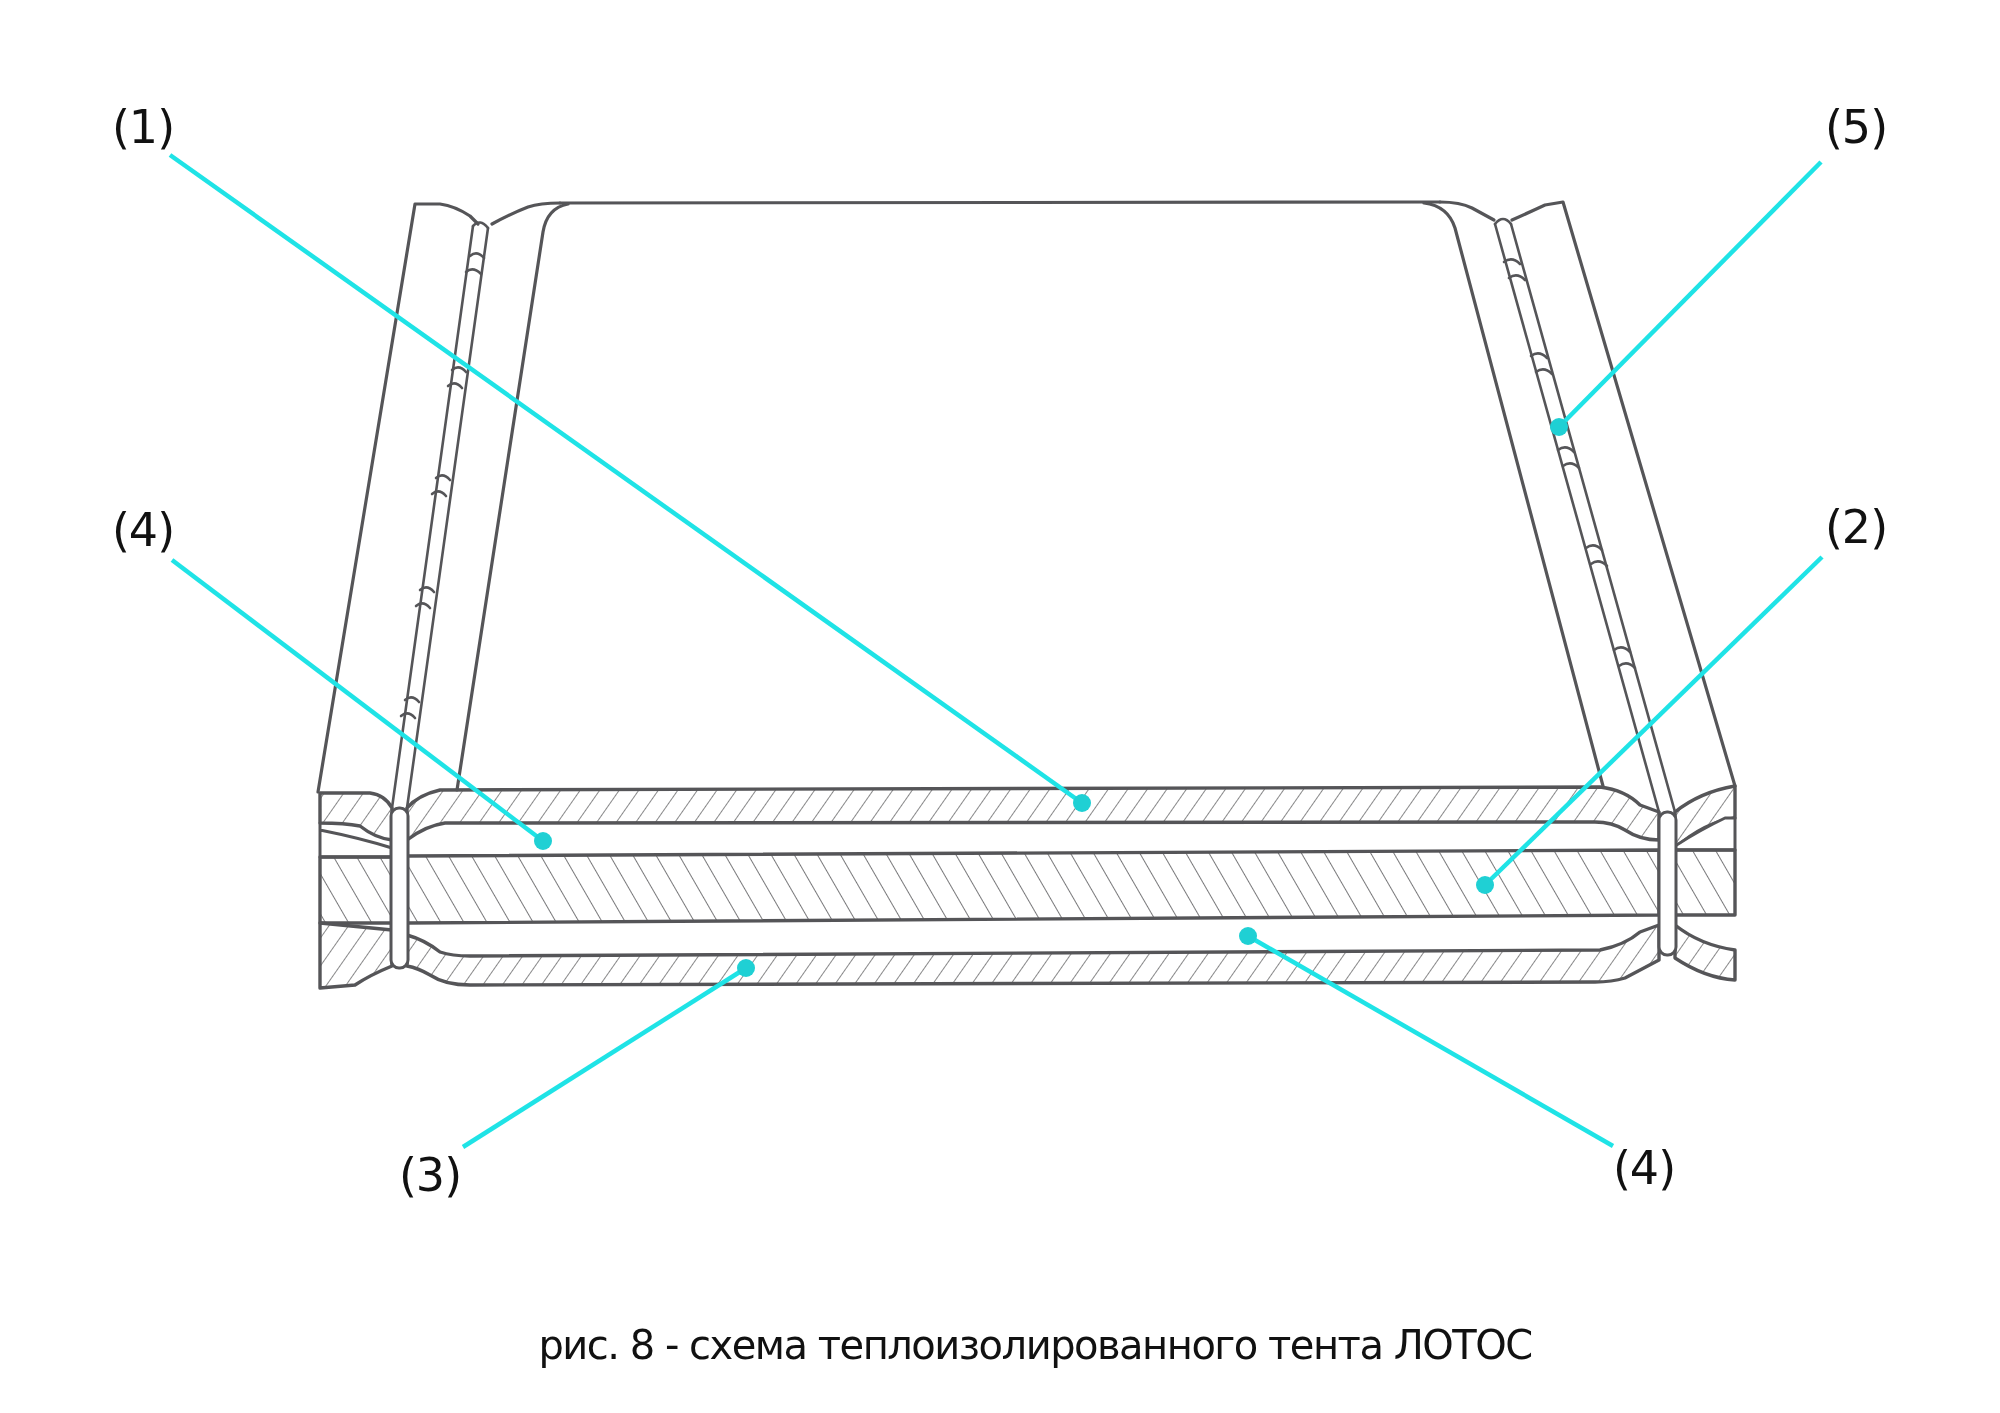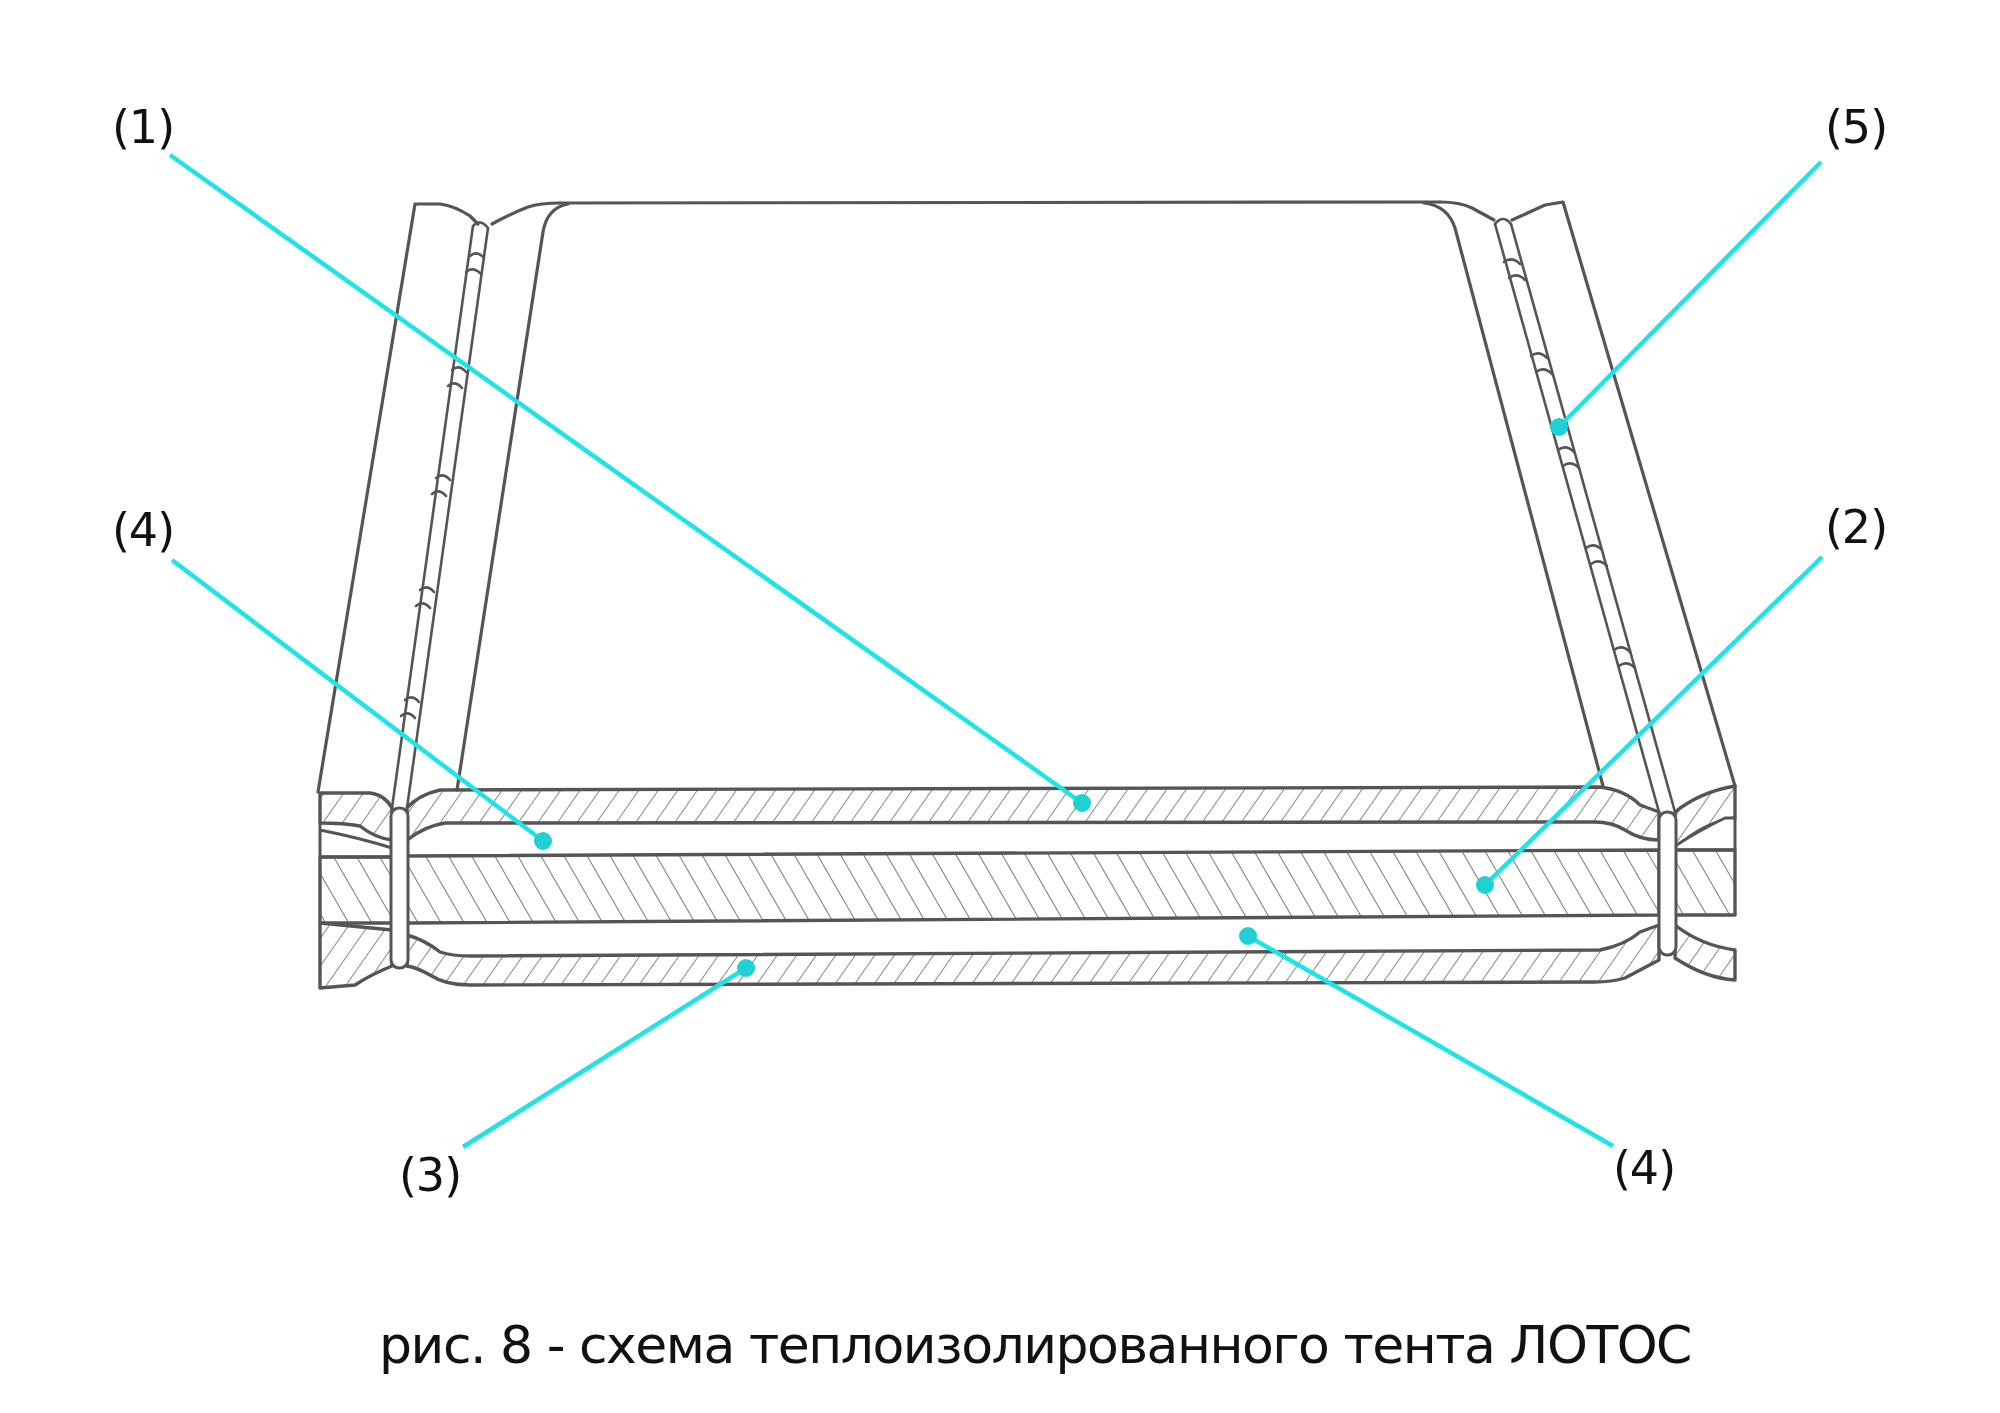--- a/index.html
+++ b/index.html
@@ -6,21 +6,21 @@
   body { width: 2000px; height: 1413px; position: relative; overflow: hidden; font-family: "DejaVu Sans", "Liberation Sans", sans-serif; }
   svg.diagram { position: absolute; left: 0; top: 0; width: 2000px; height: 1413px; }
   .outline { fill: none; stroke: #555558; stroke-width: 3.2; stroke-linejoin: round; stroke-linecap: round; }
   .outline-thin { fill: none; stroke: #555558; stroke-width: 2.6; stroke-linecap: round; }
   .layer-fill-a { fill: url(#hatchA); stroke: #555558; stroke-width: 3.4; stroke-linejoin: round; }
   .layer-fill-b { fill: url(#hatchB); stroke: #555558; stroke-width: 3.4; stroke-linejoin: round; }
   .white-fill { fill: #ffffff; stroke: #555558; stroke-width: 3; stroke-linejoin: round; }
   .leader { stroke: #1fe3e6; stroke-width: 4.5; stroke-linecap: butt; fill: none; }
   .dot { fill: #1fd0d4; }
   .label { position: absolute; font-size: 46px; color: #111111; line-height: 1; white-space: nowrap; transform: translate(-50%, -50%); font-family: "DejaVu Sans", sans-serif; letter-spacing: -1px; }
-  .caption { position: absolute; left: 1035px; top: 1345px; transform: translate(-50%, -50%); font-size: 52px; color: #111111; white-space: nowrap; font-family: "DejaVu Sans", sans-serif; letter-spacing: -1.5px; }
+  .caption { position: absolute; left: 1035px; top: 1345px; transform: translate(-50%, -50%); font-size: 40px; color: #111111; white-space: nowrap; font-family: "DejaVu Sans", sans-serif; letter-spacing: -1.5px; }
 </style>
 </head>
 <body>
 
 <svg class="diagram" viewBox="0 0 2000 1413" xmlns="http://www.w3.org/2000/svg">
   <defs>
     <pattern id="hatchA" patternUnits="userSpaceOnUse" width="16" height="16" patternTransform="rotate(35)">
       <line x1="0" y1="0" x2="0" y2="16" stroke="#6a6a6c" stroke-width="1.6"></line>
     </pattern>
     <pattern id="hatchB" patternUnits="userSpaceOnUse" width="20" height="20" patternTransform="rotate(-30)">

